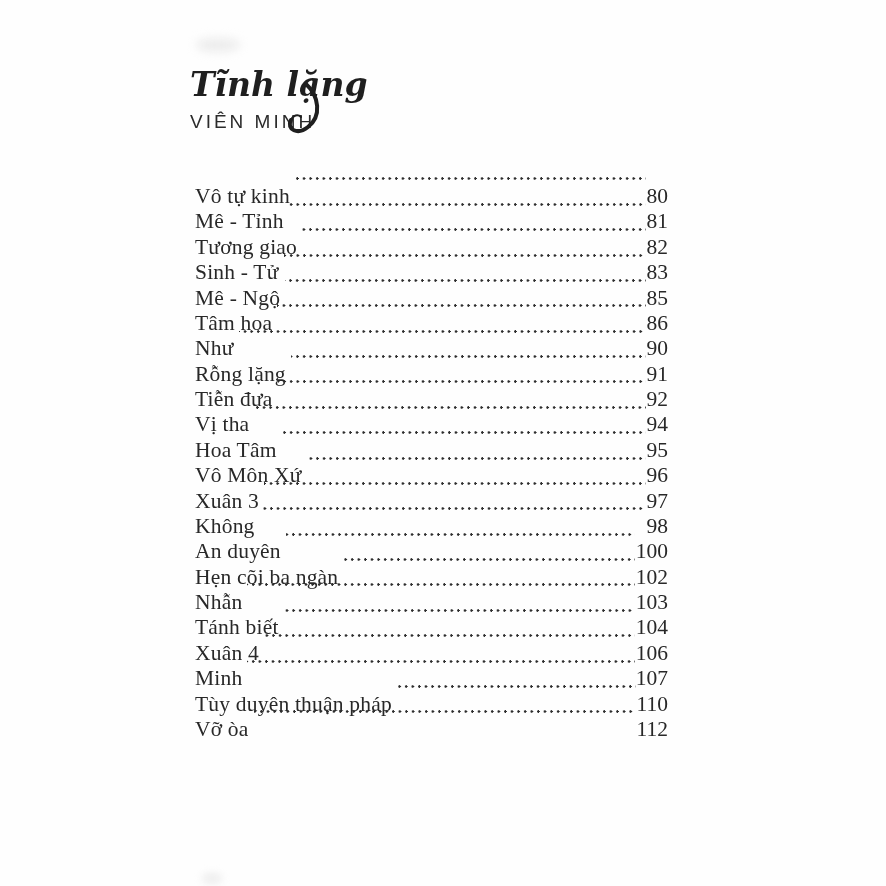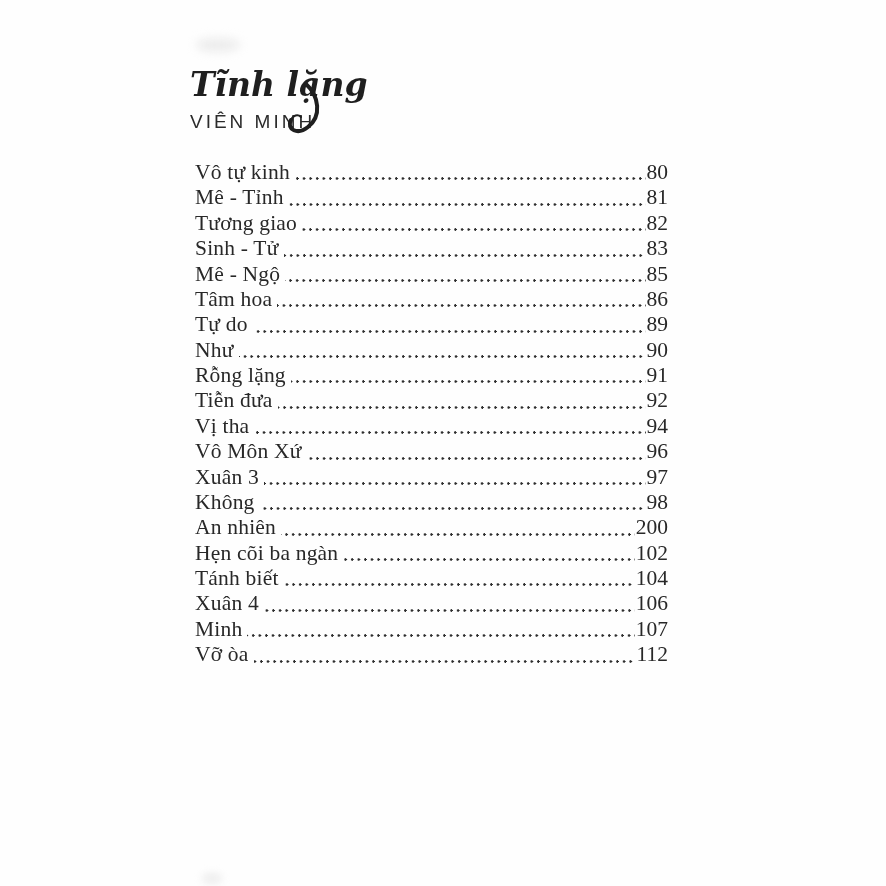--- a/index.html
+++ b/index.html
@@ -75,20 +75,21 @@
     align-items: baseline;
     height: 25.38px;
     line-height: 25.38px;
     font-size: 21.5px;
     color: #282828;
     white-space: nowrap;
   }
   .toc-title {
     flex: 0 0 auto;
     letter-spacing: 0.2px;
+    margin-top: 24px;
   }
   .toc-dots {
     flex: 1 1 auto;
     align-self: flex-end;
     height: 3px;
     margin: 0 1px 5px 5px;
     background-image: radial-gradient(circle at 1.3px 1.5px, #2e2e2e 1.1px, transparent 1.45px);
     background-size: 6.6px 3px;
     background-repeat: repeat-x;
     background-position: right bottom;
@@ -147,25 +148,20 @@
     <span class="toc-page">85</span>
   </div>
 
   <div class="toc-row">
     <span class="toc-title">Tâm hoa</span>
     <span class="toc-dots"></span>
     <span class="toc-page">86</span>
   </div>
 
 
-  <div class="toc-row">
-    <span class="toc-title">Tự do</span>
-    <span class="toc-dots"></span>
-    <span class="toc-page">89</span>
-  </div>
 
   <div class="toc-row">
     <span class="toc-title">Như</span>
     <span class="toc-dots"></span>
     <span class="toc-page">90</span>
   </div>
 
   <div class="toc-row">
     <span class="toc-title">Rỗng lặng</span>
     <span class="toc-dots"></span>
@@ -177,20 +173,25 @@
     <span class="toc-dots"></span>
     <span class="toc-page">92</span>
   </div>
 
   <div class="toc-row">
     <span class="toc-title">Vị tha</span>
     <span class="toc-dots"></span>
     <span class="toc-page">94</span>
   </div>
 
+  <div class="toc-row">
+    <span class="toc-title">Hoa Tâm</span>
+    <span class="toc-dots"></span>
+    <span class="toc-page">95</span>
+  </div>
 
   <div class="toc-row">
     <span class="toc-title">Vô Môn Xứ</span>
     <span class="toc-dots"></span>
     <span class="toc-page">96</span>
   </div>
 
   <div class="toc-row">
     <span class="toc-title">Xuân 3</span>
     <span class="toc-dots"></span>
@@ -198,51 +199,61 @@
   </div>
 
   <div class="toc-row">
     <span class="toc-title">Không</span>
     <span class="toc-dots"></span>
     <span class="toc-page">98</span>
   </div>
 
 
   <div class="toc-row">
-    <span class="toc-title">An nhiên</span>
-    <span class="toc-dots"></span>
-    <span class="toc-page">200</span>
+    <span class="toc-title">An duyên</span>
+    <span class="toc-dots"></span>
+    <span class="toc-page">100</span>
   </div>
 
   <div class="toc-row">
     <span class="toc-title">Hẹn cõi ba ngàn</span>
     <span class="toc-dots"></span>
     <span class="toc-page">102</span>
   </div>
 
+  <div class="toc-row">
+    <span class="toc-title">Nhẫn</span>
+    <span class="toc-dots"></span>
+    <span class="toc-page">103</span>
+  </div>
 
   <div class="toc-row">
     <span class="toc-title">Tánh biết</span>
     <span class="toc-dots"></span>
     <span class="toc-page">104</span>
   </div>
 
   <div class="toc-row">
     <span class="toc-title">Xuân 4</span>
     <span class="toc-dots"></span>
     <span class="toc-page">106</span>
   </div>
 
   <div class="toc-row">
     <span class="toc-title">Minh</span>
     <span class="toc-dots"></span>
     <span class="toc-page">107</span>
   </div>
 
 
+  <div class="toc-row">
+    <span class="toc-title">Tùy duyên thuận pháp</span>
+    <span class="toc-dots"></span>
+    <span class="toc-page">110</span>
+  </div>
 
 
   <div class="toc-row">
     <span class="toc-title">Vỡ òa</span>
     <span class="toc-dots"></span>
     <span class="toc-page">112</span>
   </div>
 </div>
 
 </div>

